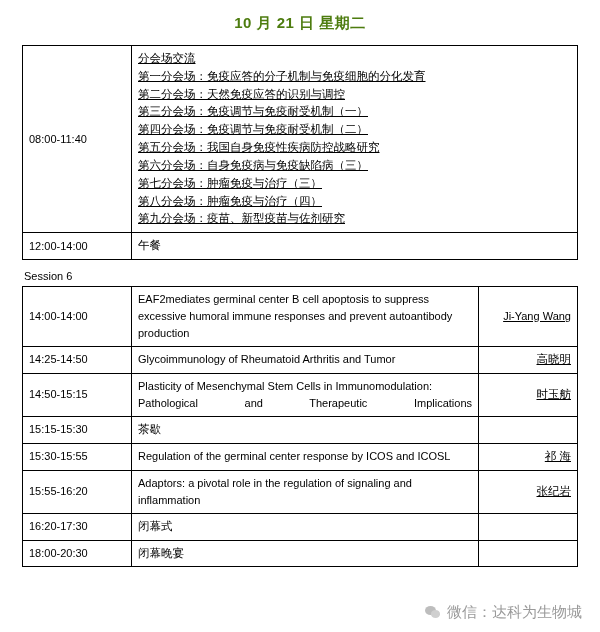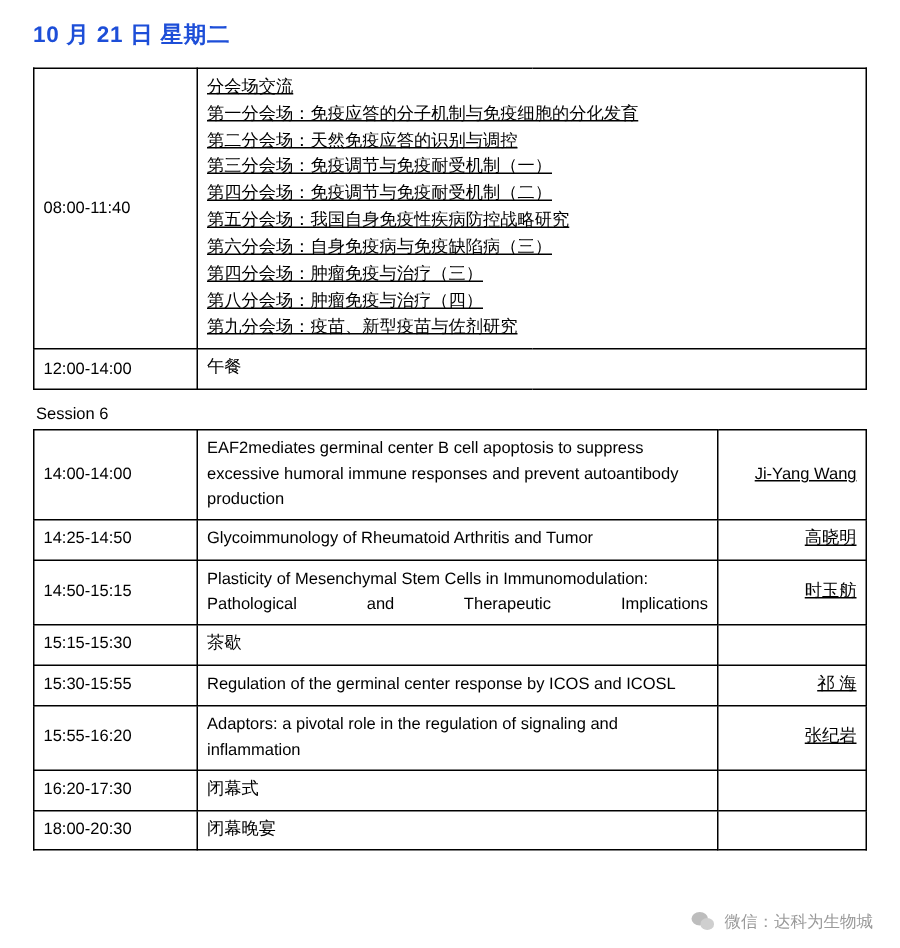--- a/index.html
+++ b/index.html
@@ -16,26 +16,27 @@
     overflow: hidden;
   }
   .page {
     width: 600px;
     height: 632px;
     position: relative;
     box-sizing: border-box;
     padding: 0 22px;
   }
   .doc-title {
+    text-align: center;
     font-size: 15px;
     font-weight: bold;
     letter-spacing: 0.5px;
     padding-top: 14px;
     padding-bottom: 12px;
-    color: #1d4ed8;
+    color: #4d7c0f;
   }
   table.sched {
     width: 556px;
     border-collapse: collapse;
     table-layout: fixed;
     font-size: 11px;
   }
   table.sched td {
     border: 1px solid #000000;
     padding: 4px 6px;
@@ -74,21 +75,21 @@
     padding: 10px 0 4px 2px;
   }
   .footer {
     position: absolute;
     right: 18px;
     bottom: 10px;
     display: flex;
     align-items: center;
     gap: 6px;
     color: #9a9a9a;
-    font-size: 11px;
+    font-size: 15px;
     margin-top: 36px;
   }
   .wechat-icon {
     width: 16px;
     height: 13px;
     position: relative;
     display: inline-block;
   }
   .wechat-icon .b1, .wechat-icon .b2 {
     position: absolute;
@@ -117,21 +118,21 @@
       <tr>
         <td class="time">08:00-11:40</td>
         <td class="desc cn lines" colspan="2">
           <div>分会场交流</div>
           <div>第一分会场：免疫应答的分子机制与免疫细胞的分化发育</div>
           <div>第二分会场：天然免疫应答的识别与调控</div>
           <div>第三分会场：免疫调节与免疫耐受机制（一）</div>
           <div>第四分会场：免疫调节与免疫耐受机制（二）</div>
           <div>第五分会场：我国自身免疫性疾病防控战略研究</div>
           <div>第六分会场：自身免疫病与免疫缺陷病（三）</div>
-          <div>第四分会场：肿瘤免疫与治疗（三）</div>
+          <div>第七分会场：肿瘤免疫与治疗（三）</div>
           <div>第八分会场：肿瘤免疫与治疗（四）</div>
           <div>第九分会场：疫苗、新型疫苗与佐剂研究</div>
         </td>
       </tr>
       <tr>
         <td class="time">12:00-14:00</td>
         <td class="desc cn" colspan="2">午餐</td>
       </tr>
     </tbody>
   </table>

